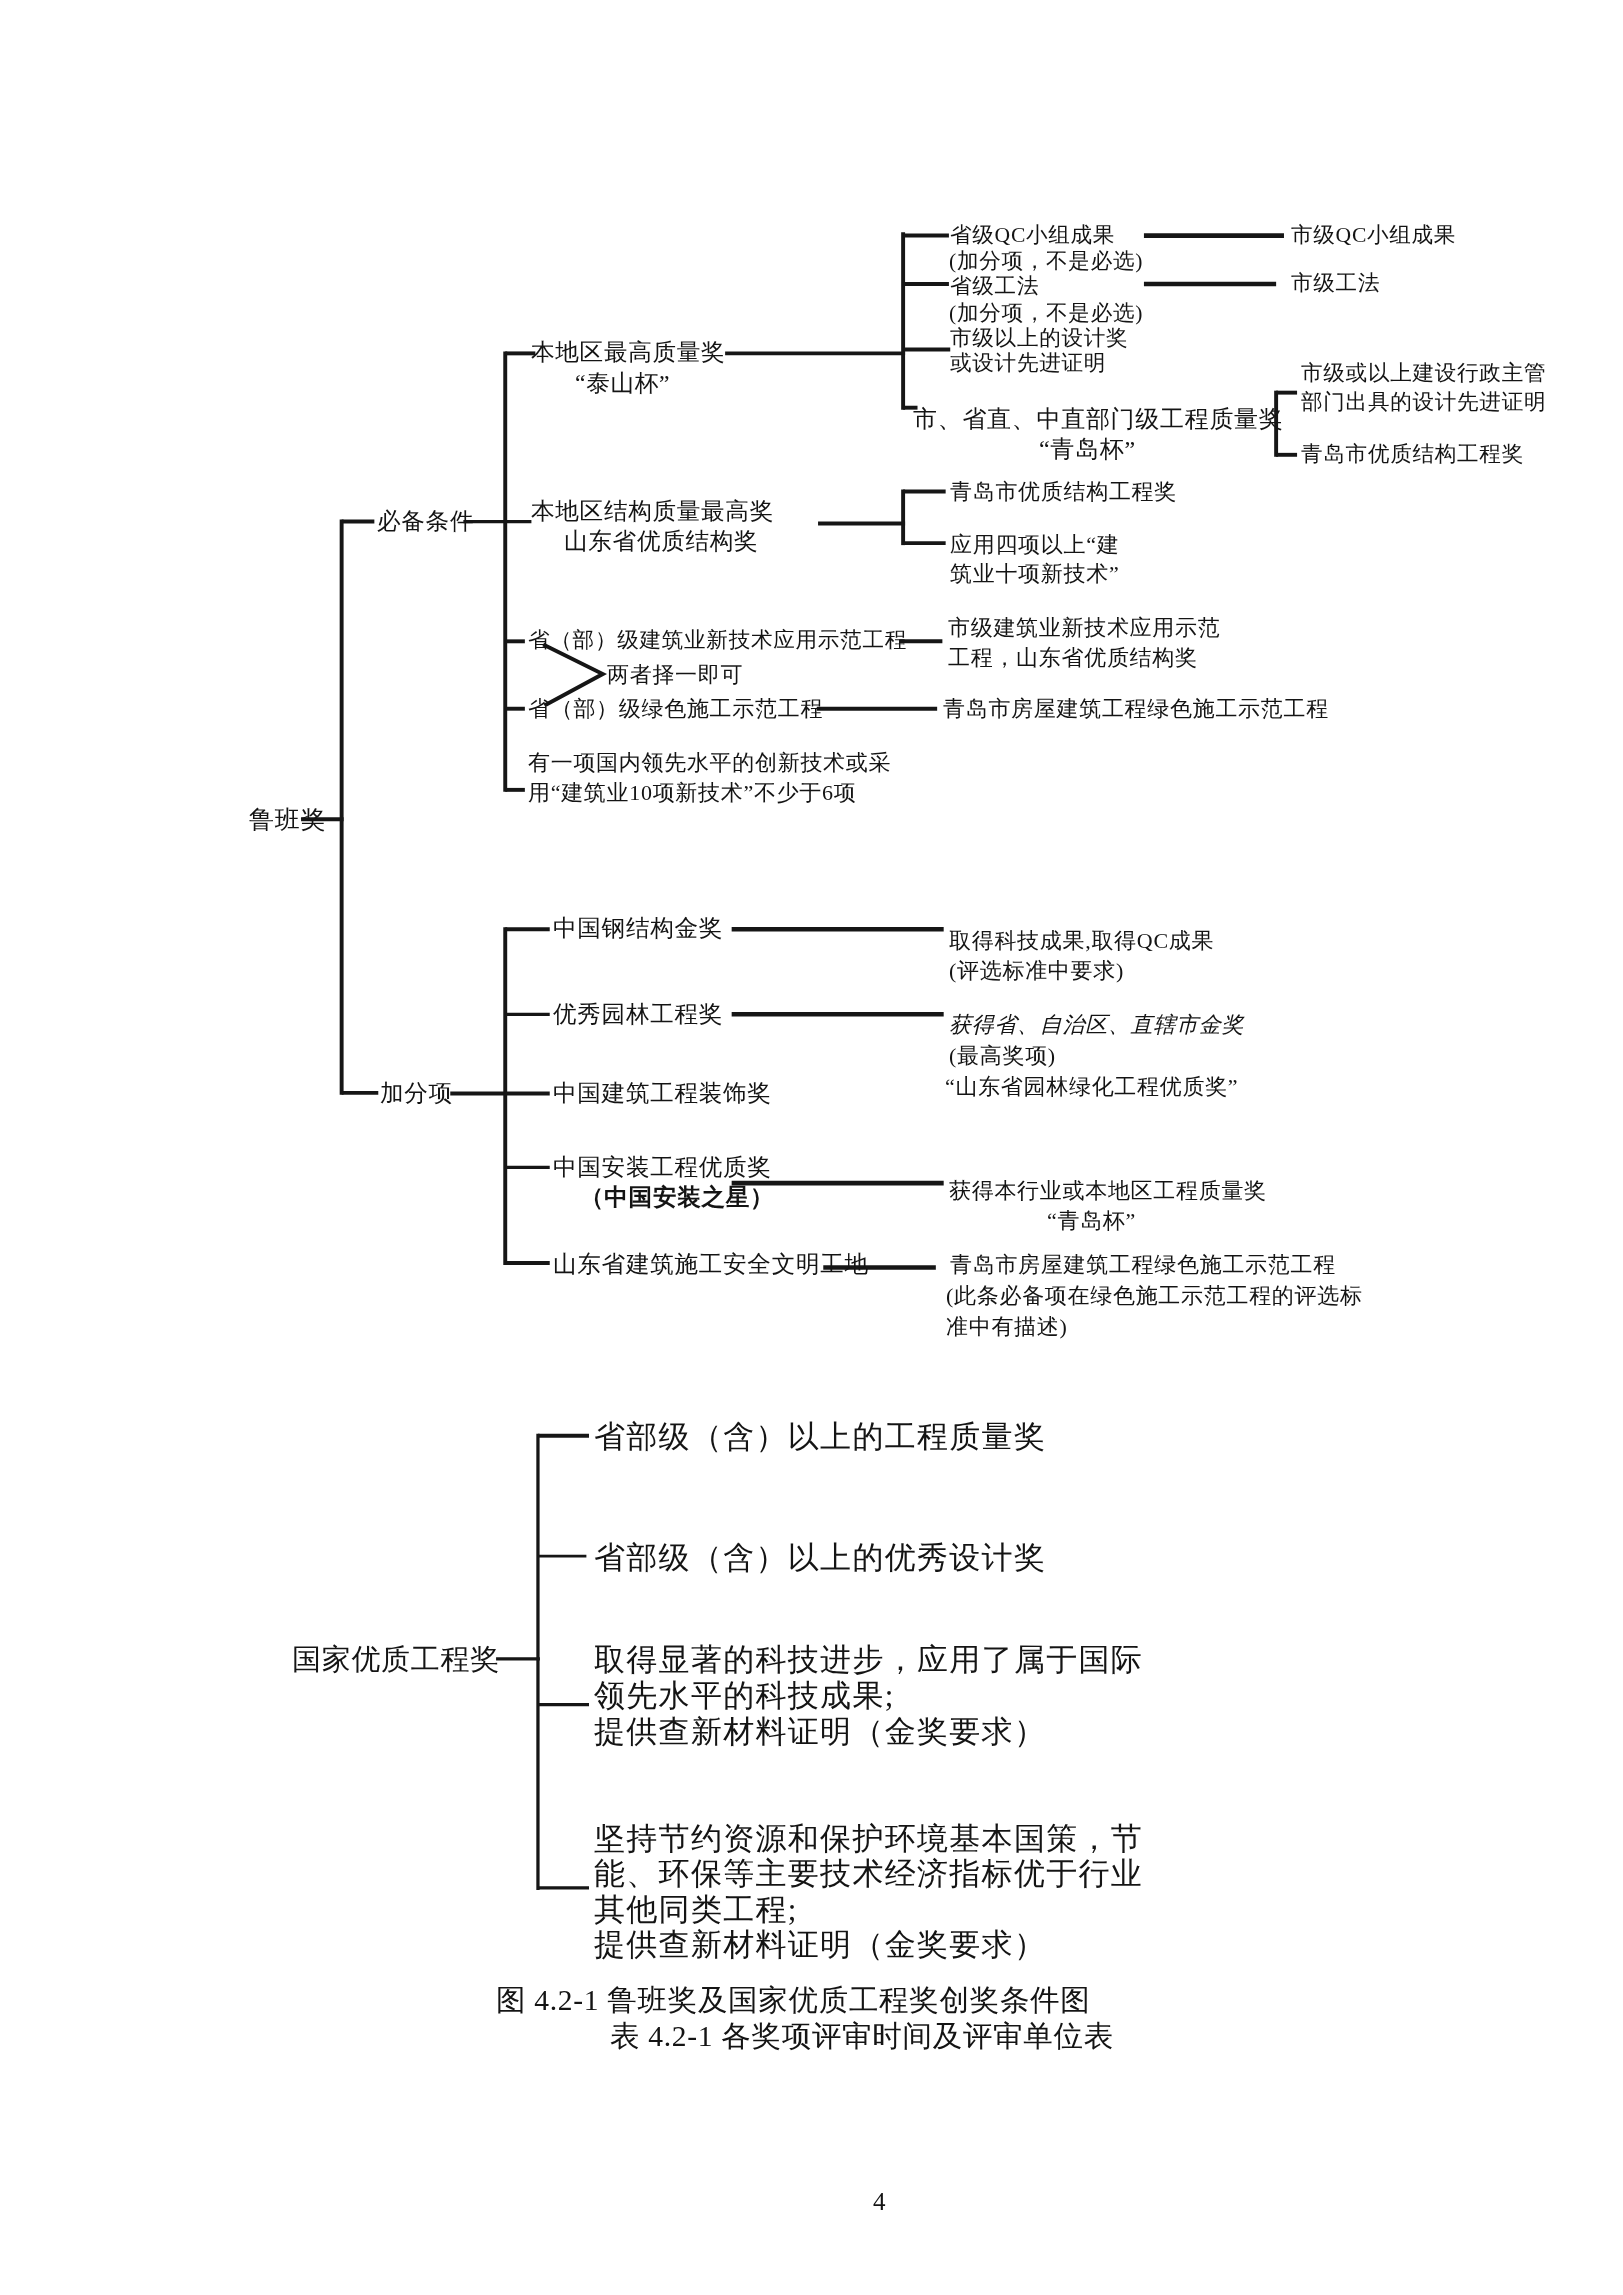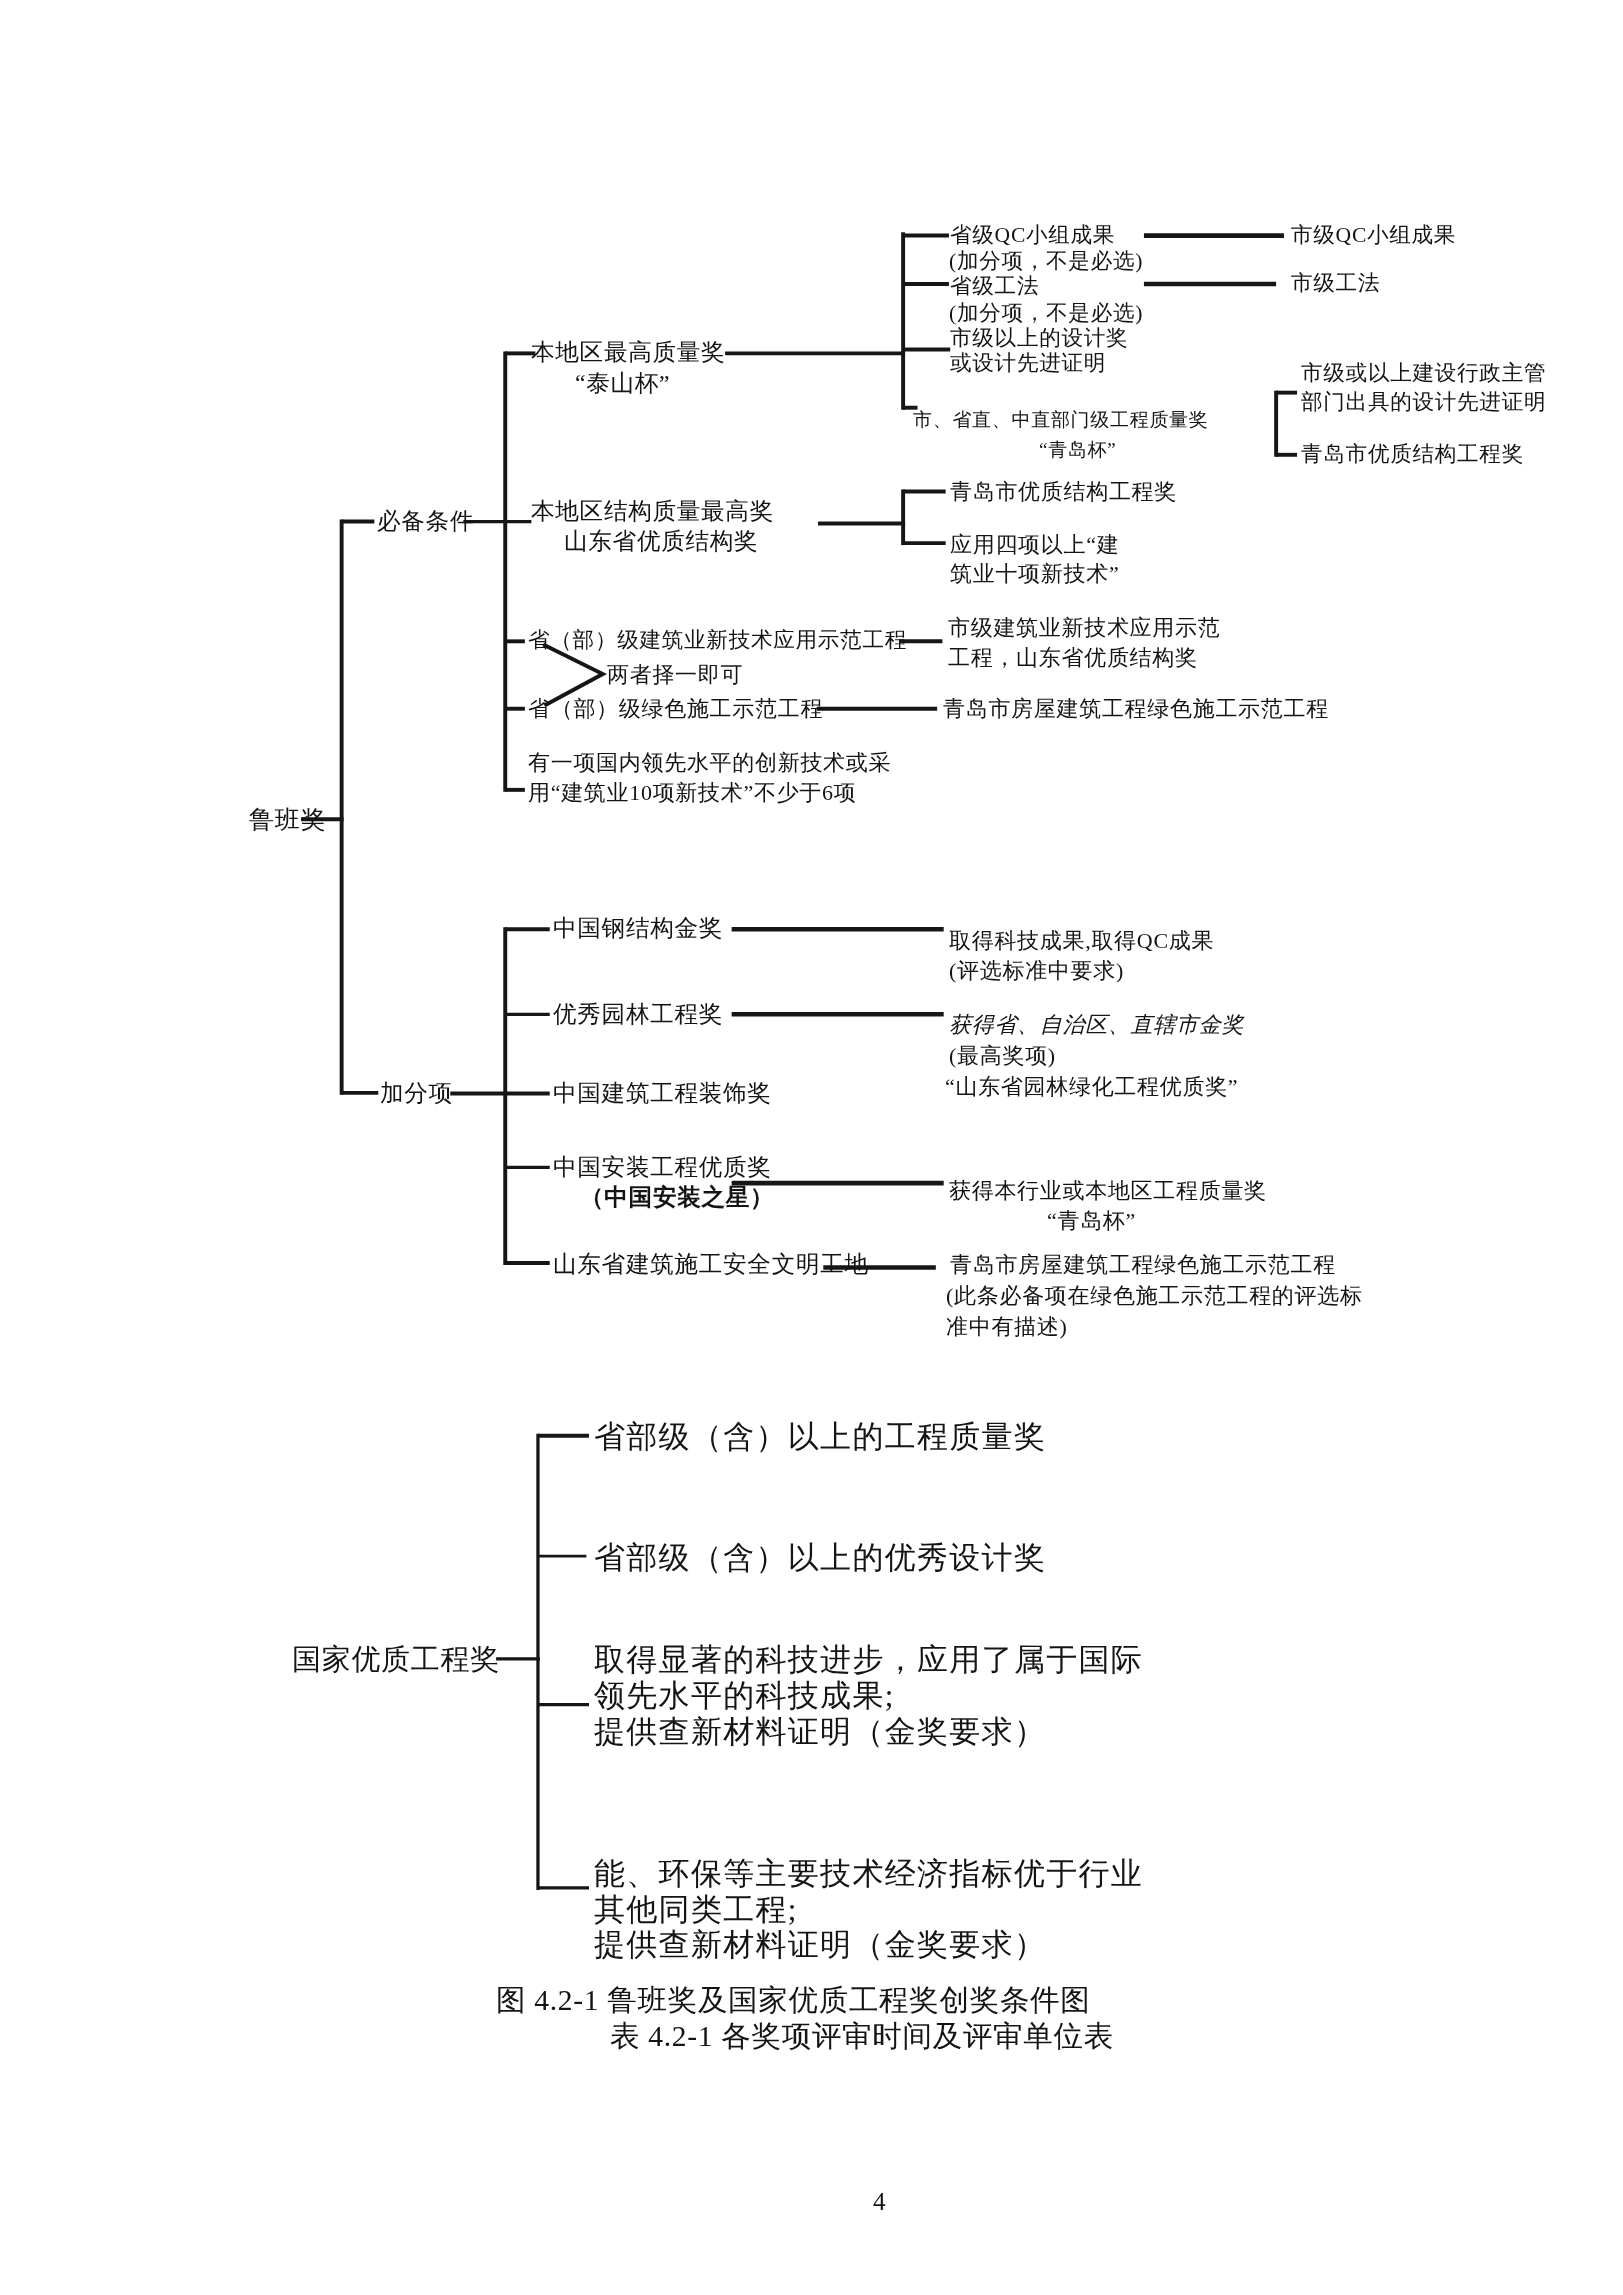--- a/index.html
+++ b/index.html
@@ -15,21 +15,21 @@
   #wires line, #wires polyline{stroke:#161616;}
   .t{
     position:absolute;
     transform:translateY(-50%);
     white-space:nowrap;
     line-height:1;
     letter-spacing:0.7px;
   }
   .s33{font-size:21.6px;}
   .s34{font-size:22px;}
-  .s35{font-size:19px;text-align:right;}
+  .s35{font-size:24px;text-align:right;}
   .s36{font-size:23.6px;}
   .s38{font-size:25px;margin-left:33px;}
   .s44{font-size:29px;}
   .s45{font-size:29.5px;}
   .s48{font-size:31px;letter-spacing:1.3px;}
   .bold{font-weight:bold;}
 </style>
 </head>
 <body>
 
@@ -149,20 +149,21 @@
   <div class="t s34" style="left:950px;top:1265px;">青岛市房屋建筑工程绿色施工示范工程</div>
   <div class="t s34" style="left:946px;top:1296px;">(此条必备项在绿色施工示范工程的评选标</div>
   <div class="t s34" style="left:946px;top:1327px;">准中有描述)</div>
 
   <div class="t s44" style="left:292px;top:1659px;">国家优质工程奖</div>
   <div class="t s48" style="left:594px;top:1436px;">省部级（含）以上的工程质量奖</div>
   <div class="t s48" style="left:594px;top:1557px;">省部级（含）以上的优秀设计奖</div>
   <div class="t s48" style="left:594px;top:1659px;">取得显著的科技进步，应用了属于国际</div>
   <div class="t s48" style="left:594px;top:1695px;text-align:right;">领先水平的科技成果;</div>
   <div class="t s48" style="left:594px;top:1731px;">提供查新材料证明（金奖要求）</div>
+  <div class="t s48" style="left:594px;top:1838px;">坚持节约资源和保护环境基本国策，节</div>
   <div class="t s48" style="left:594px;top:1873px;">能、环保等主要技术经济指标优于行业</div>
   <div class="t s48" style="left:594px;top:1909px;">其他同类工程;</div>
   <div class="t s48" style="left:594px;top:1944px;">提供查新材料证明（金奖要求）</div>
 
   <div class="t s45" style="left:496px;top:2001px;">图 4.2-1  鲁班奖及国家优质工程奖创奖条件图</div>
   <div class="t s45" style="left:610px;top:2037px;">表 4.2-1 各奖项评审时间及评审单位表</div>
   <div class="t s38" style="left:840px;top:2201px;">4</div>
 
 </div>
 

